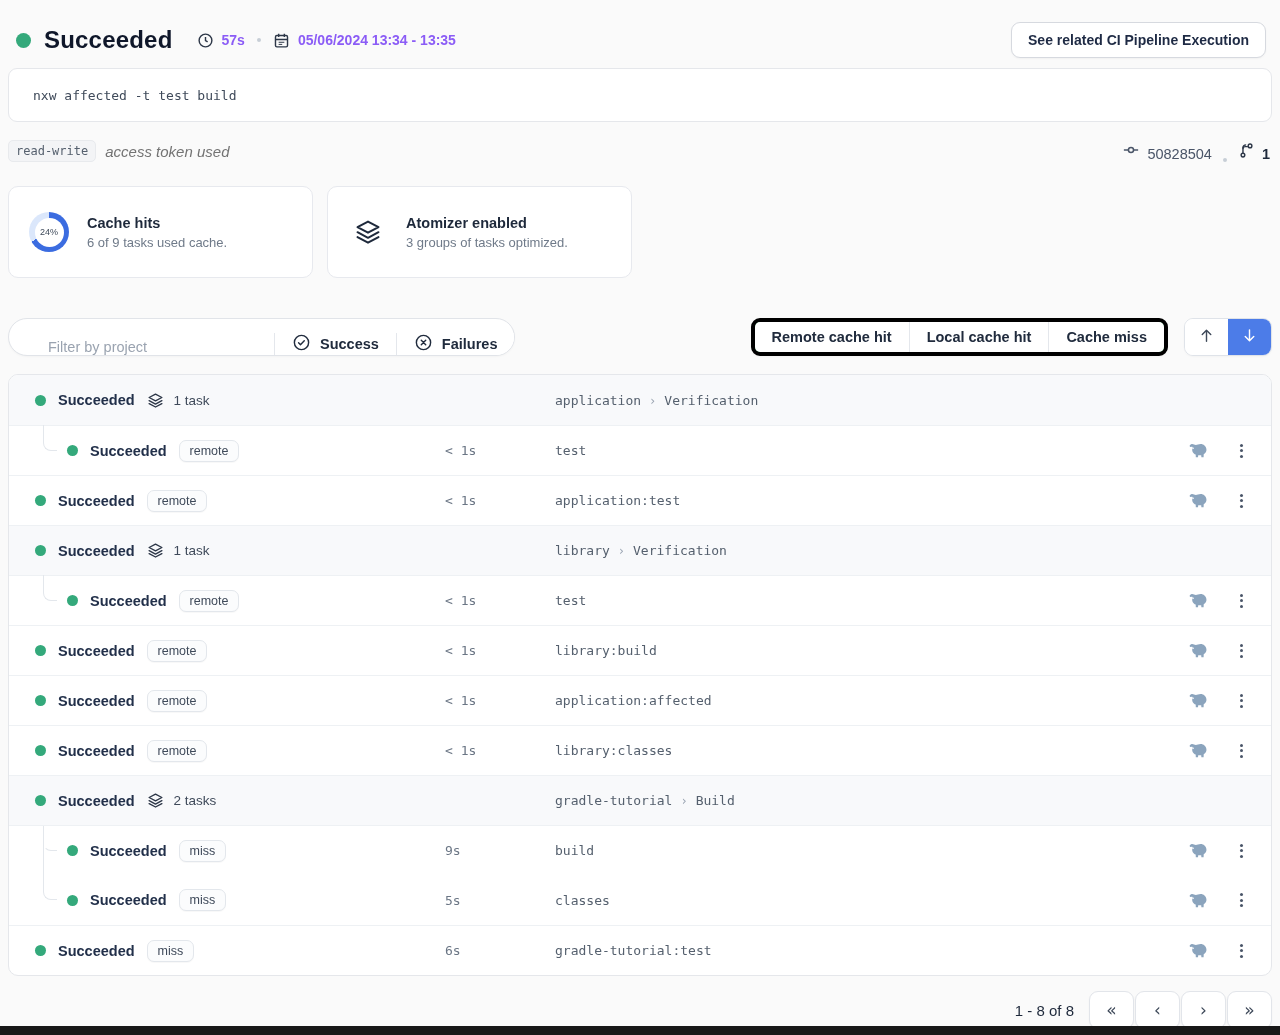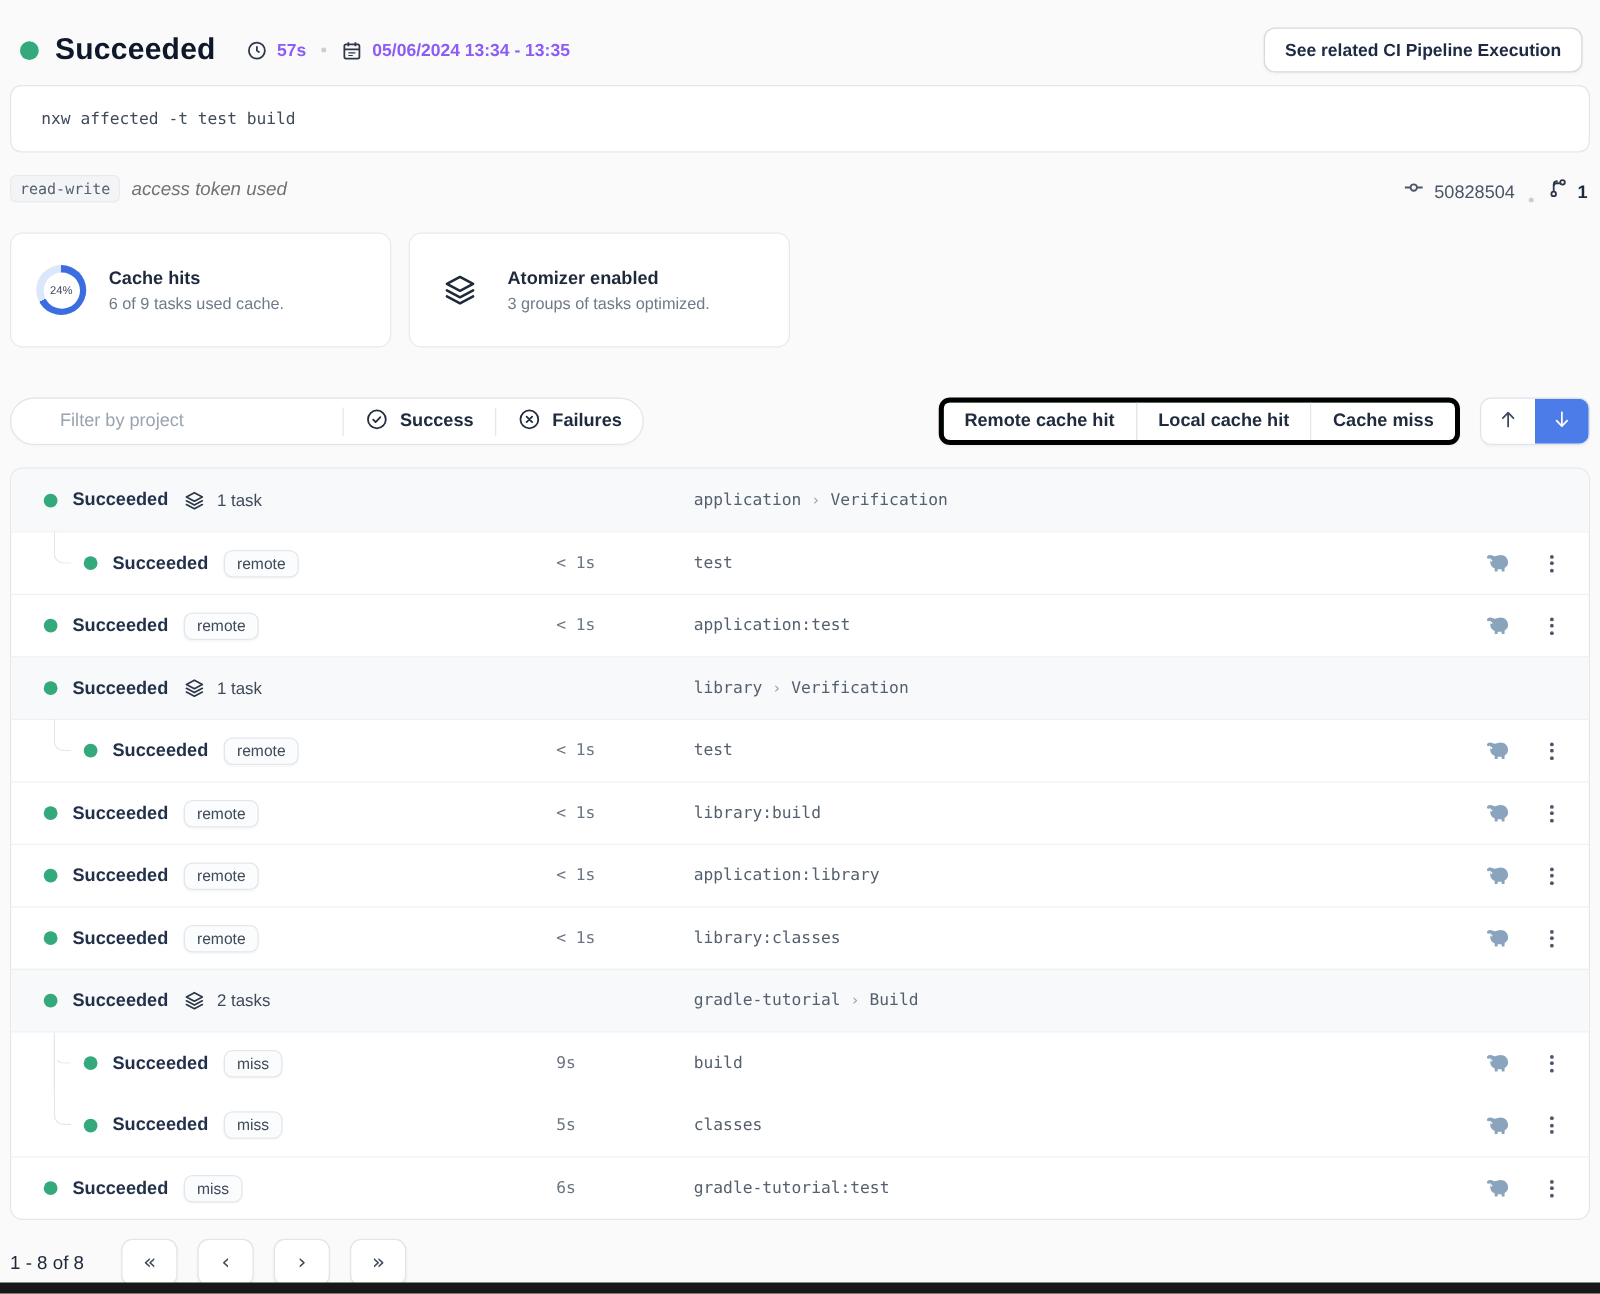--- a/index.html
+++ b/index.html
@@ -58,21 +58,21 @@
     display:flex; align-items:center; justify-content:center; }
   .ring-inner { width:29px; height:29px; border-radius:50%; background:#fff;
     display:flex; align-items:center; justify-content:center; font-size:9px; color:#3f4a5a; }
   .card-title { font-size:14.5px; font-weight:700; color:#1e293b; }
   .card-sub { font-size:13px; color:#6f7a89; margin-top:4px; }
   .atomizer-icon { flex:none; width:40px; display:flex; justify-content:center; }
 
   
   .filterbar { display:flex; align-items:stretch; margin-top:40px; height:38px; }
   .filter-group {
-    display:flex; align-items:center; background:#fff;
+    display:flex; align-items:flex-end; background:#fff;
     border:1px solid #e1e4e9; border-radius:19px; overflow:hidden;
     box-shadow:0 1px 2px rgba(0,0,0,.03);
     padding-left:23px;
   }
   .filter-input { width:242px; border:none; outline:none; padding:0 16px; font-size:14.5px;
     font-family:"Liberation Sans", sans-serif; color:#1e293b; }
   .filter-input::placeholder { color:#9aa3b0; }
   .seg-btn { display:flex; align-items:center; gap:9px; padding:0 17px; background:#fff;
     border:none; border-left:1px solid #e4e7ec; font-size:14.5px; font-weight:600; color:#202b3d;
     cursor:pointer; font-family:"Liberation Sans", sans-serif; }
@@ -112,21 +112,21 @@
   .cell.icon-cell { display:flex; justify-content:center; }
   .kebab { display:flex; flex-direction:column; gap:2.5px; align-items:center; padding:6px; cursor:pointer; }
   .kebab i { width:3px; height:3px; border-radius:50%; background:#4a5568; }
   .elbow { position:absolute; left:34px; top:-1px; width:14px; height:26px;
     border-left:1.5px solid #e3e7ec; border-bottom:1.5px solid #e3e7ec; border-bottom-left-radius:8px; }
   .vline { position:absolute; left:34px; top:0; height:100%; border-left:1.5px solid #e3e7ec; }
   .hline { position:absolute; left:34px; top:11px; width:14px; height:14px;
     border-bottom:1.5px solid #e3e7ec; border-bottom-left-radius:8px; border-left:1.5px solid transparent; }
 
   
-  .pagination { display:flex; align-items:center; justify-content:flex-start; margin-top:14px; gap:16px; height:40px; }
+  .pagination { display:flex; align-items:center; justify-content:flex-end; margin-top:14px; gap:1px; height:40px; }
   .page-label { font-size:15px; color:#1e293b; margin-right:14px; }
   .pg-btn { width:45px; height:38px; background:#fff; border:1px solid #e2e5ea; border-radius:9px;
     font-size:17px; color:#3f4a5a; cursor:pointer; box-shadow:0 1px 2px rgba(0,0,0,.04);
     display:flex; align-items:center; justify-content:center; font-family:"DejaVu Sans", sans-serif; }
   .bottom-bar { position:absolute; left:0; bottom:0; width:100%; height:9px; background:#181818; }
 </style>
 </head>
 <body>
 
 <div class="page">
@@ -382,21 +382,21 @@
           </span>
         </div>
       </div>
       <div class="row task">
         <div class="cell left">
           <span class="dot"></span>
           <span class="stat">Succeeded</span>
           <span class="rbadge">remote</span>
         </div>
         <div class="cell time">&lt; 1s</div>
-        <div class="cell name"><span>application:library</span></div>
+        <div class="cell name"><span>application:affected</span></div>
         <div class="cell icon-cell">
           <svg width="22" height="17" viewBox="0 0 22 17">
             <path d="M4.1 2.2C2.2 2.7 2.2 5 3.6 4.9l1.1-.2c.7-.1 1.1.5.9 1.1C4.4 8.9 6 11.7 8.7 12.6l.1 2.6h2.2l.2-1.9h3l.2 1.9h2.2l.1-2.9c2-1 3.1-3 2.7-5.2C19 4.2 16.6 2 13.7 2c-2.2 0-3.4.9-4.8.9-1.8 0-2.6-1.3-4.8-.7z" fill="#8ba4bd"></path>
             <circle cx="6.1" cy="6.3" r=".8" fill="#fff"></circle>
           </svg>
         </div>
         <div class="cell icon-cell">
           <span class="kebab">
             <i></i>
             <i></i>

